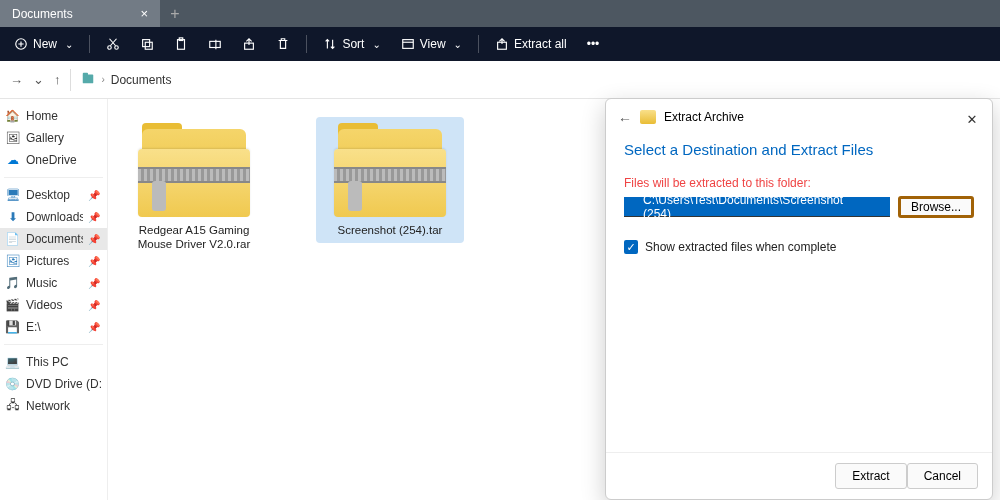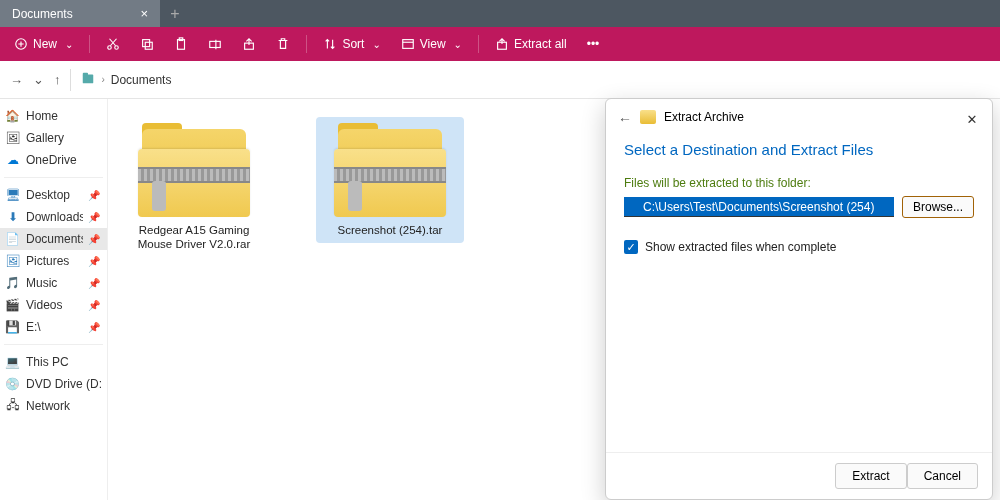--- a/index.html
+++ b/index.html
@@ -5,21 +5,21 @@
 * { margin: 0; padding: 0; box-sizing: border-box; font-family: "Segoe UI", sans-serif; }
 body { width: 1000px; height: 500px; overflow: hidden; background: #fff; position: relative; }
 
 
 .tabbar { height: 27px; background: #4d5761; display: flex; align-items: center; }
 .tab { height: 27px; width: 160px; background: #727b85; color: #fff; font-size: 12px; display: flex; align-items: center; padding: 0 12px; position: relative; }
 .tab-close { margin-left: auto; font-size: 13px; cursor: pointer; }
 .newtab { width: 30px; height: 27px; color: #aaa; display: flex; align-items: center; justify-content: center; font-size: 16px; }
 
 
-.toolbar { height: 34px; background: #be185d; display: flex; align-items: center; padding: 0 6px; gap: 4px; }
+.toolbar { height: 34px; background: #0f172a; display: flex; align-items: center; padding: 0 6px; gap: 4px; }
 .tbtn { height: 26px; padding: 0 8px; display: flex; align-items: center; gap: 5px; color: #fff; font-size: 12px; border-radius: 3px; }
 .tbtn svg { width: 14px; height: 14px; }
 .tsep { width: 1px; height: 18px; background: rgba(255,255,255,.25); margin: 0 4px; }
 .chev::after { content: "⌄"; font-size: 10px; margin-left: 3px; }
 
 
 .addrbar { height: 38px; display: flex; align-items: center; padding: 0 10px; gap: 10px; border-bottom: 1px solid #e5e5e5; }
 .navbtns { display: flex; gap: 10px; align-items: center; color: #555; }
 .navbtns span { font-size: 13px; }
 .addrsep { width: 1px; height: 22px; background: #ddd; }
@@ -52,24 +52,24 @@
 .filelabel { font-size: 11.5px; text-align: center; color: #222; line-height: 1.25; }
 
 
 .dialog { position: absolute; left: 605px; top: 98px; width: 388px; height: 402px; background: #fff; border: 1px solid #ccc; border-radius: 6px; box-shadow: 0 8px 24px rgba(0,0,0,.2); display: flex; flex-direction: column; }
 .dlg-head { display: flex; align-items: center; padding: 10px 12px; gap: 8px; font-size: 12px; }
 .dlg-head .back { font-size: 14px; color: #555; }
 .dlg-head .ico { width: 16px; height: 14px; background: linear-gradient(#f9e08a,#e9bd35); border-radius: 2px; }
 .dlg-close { position: absolute; right: 8px; top: 8px; width: 24px; height: 24px; display: flex; align-items: center; justify-content: center; font-size: 13px; color: #333; }
 .dlg-body { padding: 6px 18px; flex: 1; }
 .dlg-title { color: #0067c0; font-size: 15px; font-weight: 400; margin-bottom: 18px; }
-.dlg-sub { font-size: 12px; color: #4d7c0f; margin-bottom: 6px; }
+.dlg-sub { font-size: 12px; color: #ef4444; margin-bottom: 6px; }
 .dlg-row { display: flex; gap: 8px; align-items: center; margin-bottom: 22px; }
 .dlg-input-hl { flex: 1; height: 20px; font-size: 12px; padding: 0 19px; background: #0067c0; color: #fff; border-bottom: 1px solid #333; display: flex; align-items: center; }
-.dlg-browse { height: 22px; padding: 0 10px; font-size: 12px; border: 1px solid #a16207; background: #fafafa; border-radius: 3px; }
+.dlg-browse { height: 22px; padding: 0 10px; font-size: 12px; border: 3px solid #a16207; background: #fafafa; border-radius: 3px; }
 .dlg-check { display: flex; align-items: center; gap: 7px; font-size: 12px; color: #222; }
 .dlg-check .box { width: 14px; height: 14px; background: #0067c0; border-radius: 2px; display: flex; align-items: center; justify-content: center; color: #fff; font-size: 11px; }
 .dlg-foot { padding: 10px 14px; display: flex; justify-content: flex-end; gap: 0; border-top: 1px solid #eee; }
 .dlg-btn { height: 26px; padding: 0 16px; font-size: 12px; border: 1px solid #ccc; background: #fafafa; border-radius: 3px; }
 </style>
 </head>
 <body>
 
 <div class="tabbar">
   <div class="tab">

